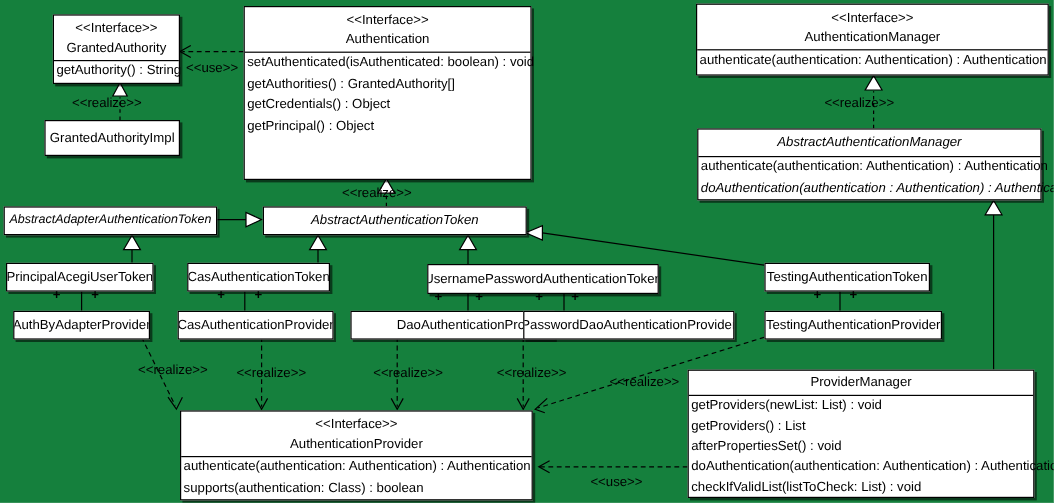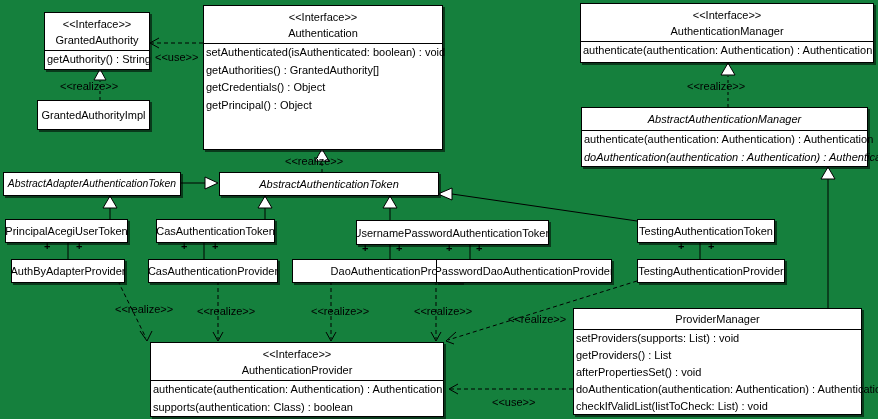--- a/index.html
+++ b/index.html
@@ -175,21 +175,21 @@
       <div class="m">authenticate(authentication: Authentication) : Authentication</div>
       <div class="m">supports(authentication: Class) : boolean</div>
     </div>
   </div>
 
   <div class="uml-class" style="left:573px;top:308px;width:287px;height:105px;">
     <div class="hdr sep" style="padding:2px 1px;">
       <div class="cname">ProviderManager</div>
     </div>
     <div class="methods pm">
-      <div class="m">setProviders(supports: List) : void</div>
+      <div class="m">getProviders(newList: List) : void</div>
       <div class="m">getProviders() : List</div>
       <div class="m">afterPropertiesSet() : void</div>
       <div class="m">doAuthentication(authentication: Authentication) : Authentication</div>
       <div class="m">checkIfValidList(listToCheck: List) : void</div>
     </div>
   </div>
 
   <div class="elabel" style="left:155px;top:51px;">&lt;&lt;use&gt;&gt;</div>
   <div class="elabel" style="left:60px;top:80px;">&lt;&lt;realize&gt;&gt;</div>
   <div class="elabel" style="left:285px;top:155px;">&lt;&lt;realize&gt;&gt;</div>

